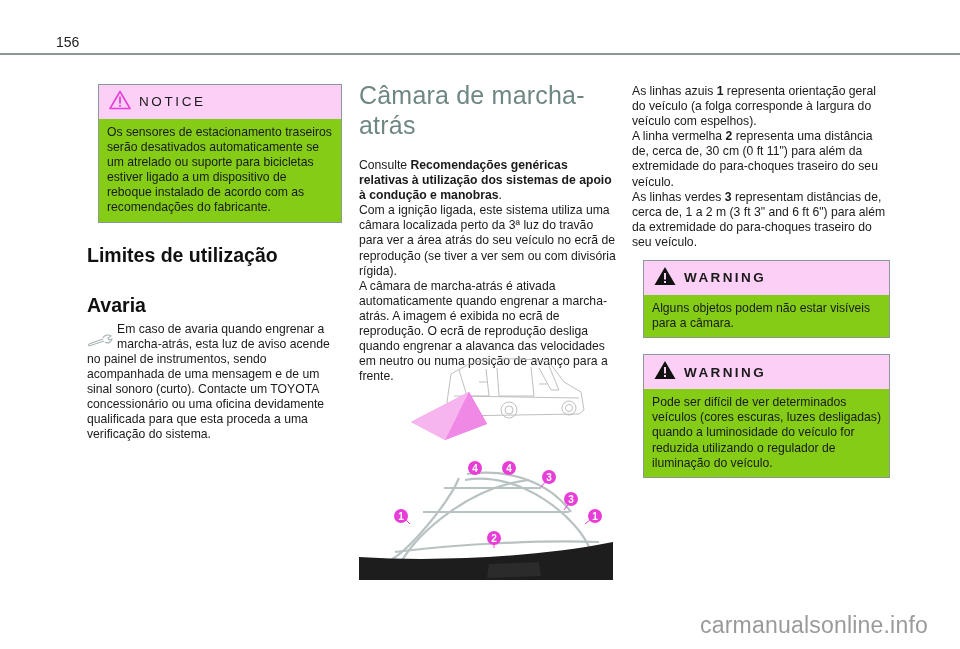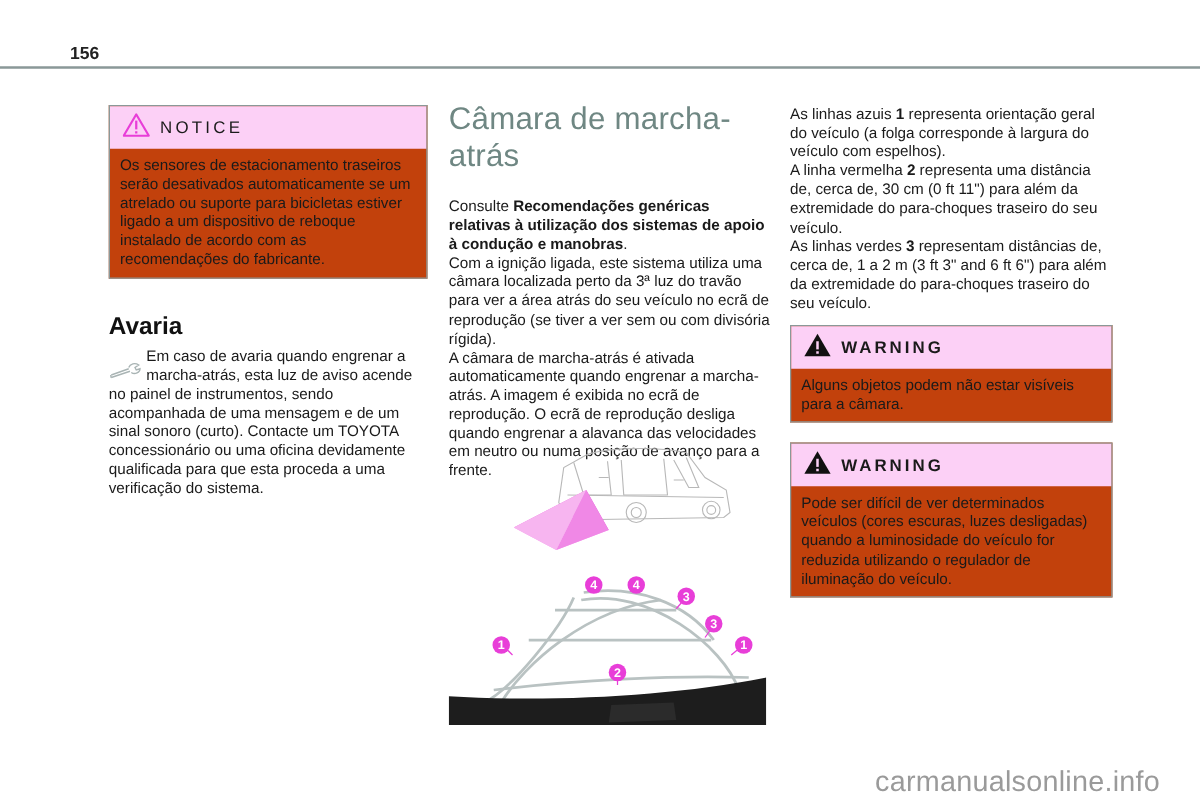--- a/index.html
+++ b/index.html
@@ -1,27 +1,27 @@
 <!DOCTYPE html>
 <html><head>
   <meta charset="utf-8">
   <style>
     * { margin: 0; padding: 0; box-sizing: border-box; }
     html, body { width: 960px; height: 649px; background: #ffffff; overflow: hidden; }
     body { position: relative; font-family: "Liberation Sans", sans-serif; color: #1a1a1a; }
 
-    .page-number { position: absolute; left: 56px; top: 34px; font-size: 14px; font-weight: bold; color: #222; }
+    .page-number { position: absolute; left: 56px; top: 34px; font-size: 14px; font-weight: normal; color: #222; }
     .top-rule { position: absolute; left: 0; top: 53px; width: 960px; height: 2px; background: #8a9898; }
 
     .col { position: absolute; font-size: 12.2px; line-height: 15.1px; }
     .col-1 { left: 87px; top: 84px; width: 255px; }
     .col-2 { left: 359px; top: 80px; width: 258px; }
     .col-3 { left: 632px; top: 84px; width: 258px; }
 
-    .box { border: 1.5px solid #8a9898; background: #c2410c; }
+    .box { border: 1.5px solid #8a9898; background: #84cc16; margin-left: 11px; }
     .box-head { background: #fcd0f6; height: 34px; display: flex; align-items: center; padding-left: 10px; }
     .box-head .label { font-size: 13.5px; letter-spacing: 2.6px; margin-left: 8px; }
     .box-head .label.warn { font-weight: bold; letter-spacing: 2.4px; }
     .box-body { padding: 6px 8px 6px 8px; }
     .box-body p { margin: 0; }
 
     h2.section { font-size: 19.5px; font-weight: bold; color: #111; margin-top: 20px; line-height: 24px; }
     .para { margin-top: 3px; }
     .avaria-body { position: relative; margin-top: 5px; }
     .wrench { position: absolute; left: 0; top: 10px; width: 28px; height: 16px; }
@@ -54,20 +54,21 @@
           <rect x="10.1" y="15" width="1.8" height="1.8" fill="#e83ed8"></rect>
         </svg>
       </span>
       <span class="label">NOTICE</span>
     </div>
     <div class="box-body">
       <p>Os sensores de estacionamento traseiros serão desativados automaticamente se um atrelado ou suporte para bicicletas estiver ligado a um dispositivo de reboque instalado de acordo com as recomendações do fabricante.</p>
     </div>
   </div>
 
+  <h2 class="section">Limites de utilização</h2>
 
   <h2 class="section" style="margin-top:26px">Avaria</h2>
   <div class="avaria-body">
     <span class="wrench">
       <svg width="28" height="16" viewBox="0 0 28 16">
         <path d="M2,12 L16,7 M2,14 L17,9" stroke="#a9b4b4" stroke-width="1.1" fill="none"></path>
         <path d="M16,6 C17,3 21,2 24,4 L21,6 L22,8 L25,7 C25,10 21,12 18,10" stroke="#a9b4b4" stroke-width="1.1" fill="none"></path>
         <path d="M1.5,12 L2,14.2" stroke="#a9b4b4" stroke-width="1.1"></path>
       </svg>
     </span>

